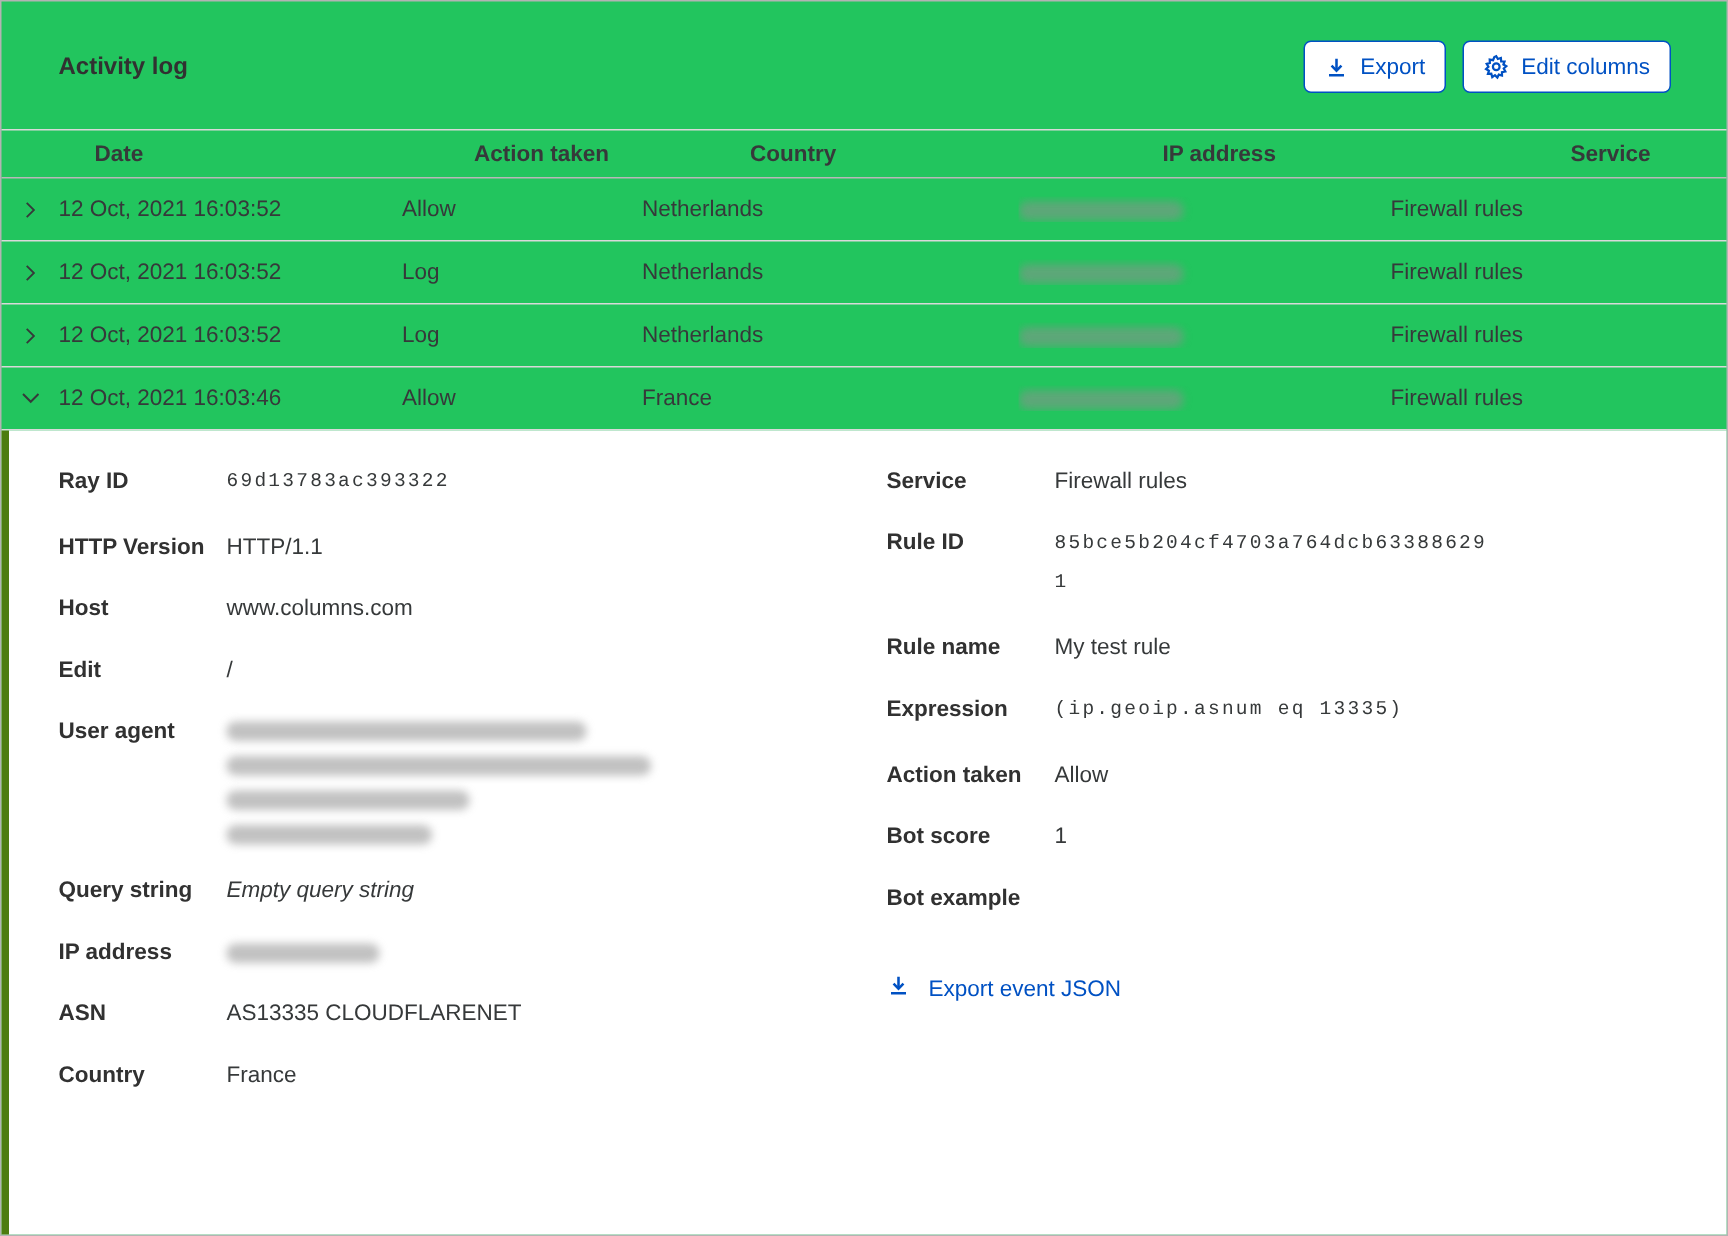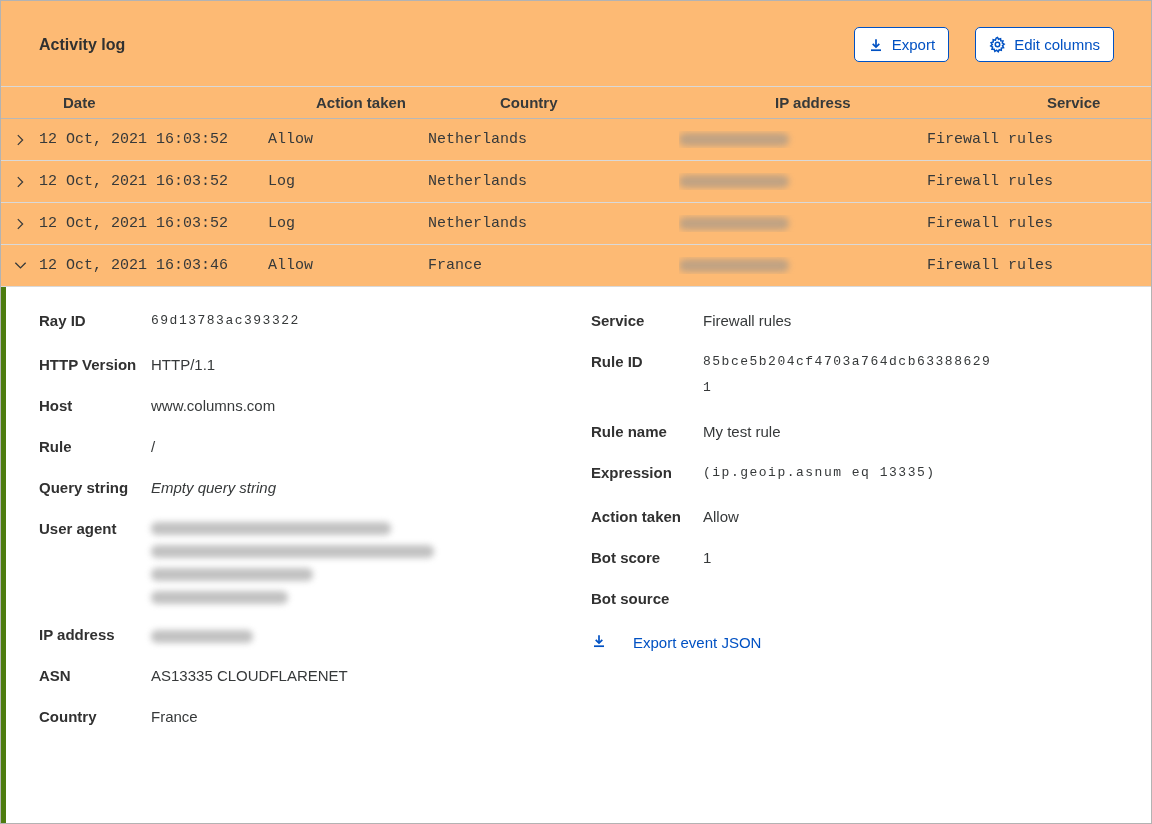--- a/index.html
+++ b/index.html
@@ -6,31 +6,31 @@
   html, body { background: #ffffff; }
   body {
     width: 1152px; height: 824px;
     font-family: "Liberation Sans", sans-serif;
     color: #36393a;
     overflow: hidden;
   }
   .frame {
     width: 1152px; height: 824px;
     border: 1px solid #b3b3b3;
-    background: #fdba74;
+    background: #22c55e;
     display: flex; flex-direction: column;
   }
 
   
   .topbar {
     display: flex; align-items: center; justify-content: space-between;
     padding: 26px 37px 24px 38px;
   }
   .page-title { font-size: 16px; font-weight: 700; color: #313131; }
-  .btn-group { display: flex; gap: 26px; }
+  .btn-group { display: flex; gap: 11px; }
   .btn {
     display: inline-flex; align-items: center; gap: 8px;
     height: 35px; padding: 0 13px;
     background: #fff;
     border: 1px solid #0051c3; border-radius: 5px;
     color: #0051c3; font-size: 15px;
     font-family: "Liberation Sans", sans-serif;
     cursor: pointer;
   }
   .btn svg { display: block; }
@@ -45,21 +45,20 @@
     height: 33px;
     border-top: 1px solid #d9d9d9;
     border-bottom: 1px solid #b8b8b8;
     font-weight: 600; font-size: 15px; color: #36393a; gap: 24px;
   }
   .tbl-row {
     height: 42px;
     border-bottom: 1px solid #d9d9d9;
     font-size: 15px; color: #36393a;
     cursor: pointer;
-    font-family: Liberation Mono, monospace;
   }
   .cell { overflow: hidden; white-space: nowrap; }
   .chev-cell { display: flex; justify-content: center; align-items: center; }
   .chev-cell svg { display: block; }
 
   .redact {
     display: inline-block; height: 13px; border-radius: 6px;
     background: #8f8f8f; filter: blur(3px); opacity: .55;
     vertical-align: middle;
   }
@@ -87,24 +86,24 @@
     font-family: Liberation Mono, monospace;
     font-size: 13px; color: #6b6b6b; letter-spacing: 1.5px;
     line-height: 26px; margin-top: -3px;
     word-break: break-all; max-width: 300px;
   }
   .italic { font-style: italic; color: #595959; }
   .ua-lines { display: flex; flex-direction: column; gap: 10px; padding-top: 3px; }
   .ua-lines .redact { height: 13px; }
 
   .export-link {
-    display: inline-flex; align-items: center; gap: 26px;
+    display: inline-flex; align-items: center; gap: 12px;
     color: #0051c3; font-size: 15px; font-weight: 400;
     text-decoration: none; cursor: pointer;
-    margin-top: 3px;
+    margin-top: 19px;
     text-align: right;
   }
 </style>
 </head>
 <body>
 
 <div class="frame">
 
   <div class="topbar">
     <div class="page-title">Activity log</div>
@@ -201,37 +200,37 @@
       </div>
       <div class="field">
         <span class="lbl">HTTP Version</span>
         <span class="val">HTTP/1.1</span>
       </div>
       <div class="field">
         <span class="lbl">Host</span>
         <span class="val">www.columns.com</span>
       </div>
       <div class="field">
-        <span class="lbl">Rule</span>
+        <span class="lbl">Edit</span>
         <span class="val">/</span>
-      </div>
-      <div class="field">
-        <span class="lbl">Query string</span>
-        <span class="val italic">Empty query string</span>
       </div>
       <div class="field">
         <span class="lbl">User agent</span>
         <span class="val ua-lines">
           <span class="redact" style="width:240px"></span>
           <span class="redact" style="width:283px"></span>
           <span class="redact" style="width:162px"></span>
           <span class="redact" style="width:137px"></span>
         </span>
       </div>
       <div class="field">
+        <span class="lbl">Query string</span>
+        <span class="val italic">Empty query string</span>
+      </div>
+      <div class="field">
         <span class="lbl">IP address</span>
         <span class="val"><span class="redact" style="width:102px"></span></span>
       </div>
       <div class="field">
         <span class="lbl">ASN</span>
         <span class="val">AS13335 CLOUDFLARENET</span>
       </div>
       <div class="field">
         <span class="lbl">Country</span>
         <span class="val">France</span>
@@ -257,21 +256,21 @@
       </div>
       <div class="field">
         <span class="lbl">Action taken</span>
         <span class="val">Allow</span>
       </div>
       <div class="field">
         <span class="lbl">Bot score</span>
         <span class="val">1</span>
       </div>
       <div class="field">
-        <span class="lbl">Bot source</span>
+        <span class="lbl">Bot example</span>
       </div>
       <a class="export-link">
         <span>
           <svg width="16" height="16" viewBox="0 0 16 16" fill="none" stroke="#0051c3" stroke-width="1.7">
             <path d="M8 2.2 V9.8"></path>
               <path d="M4.7 6.8 L8 10.1 L11.3 6.8"></path>
               <path d="M3 13.2 H13"></path>
           </svg>
         </span>
         <span>Export event JSON</span>

